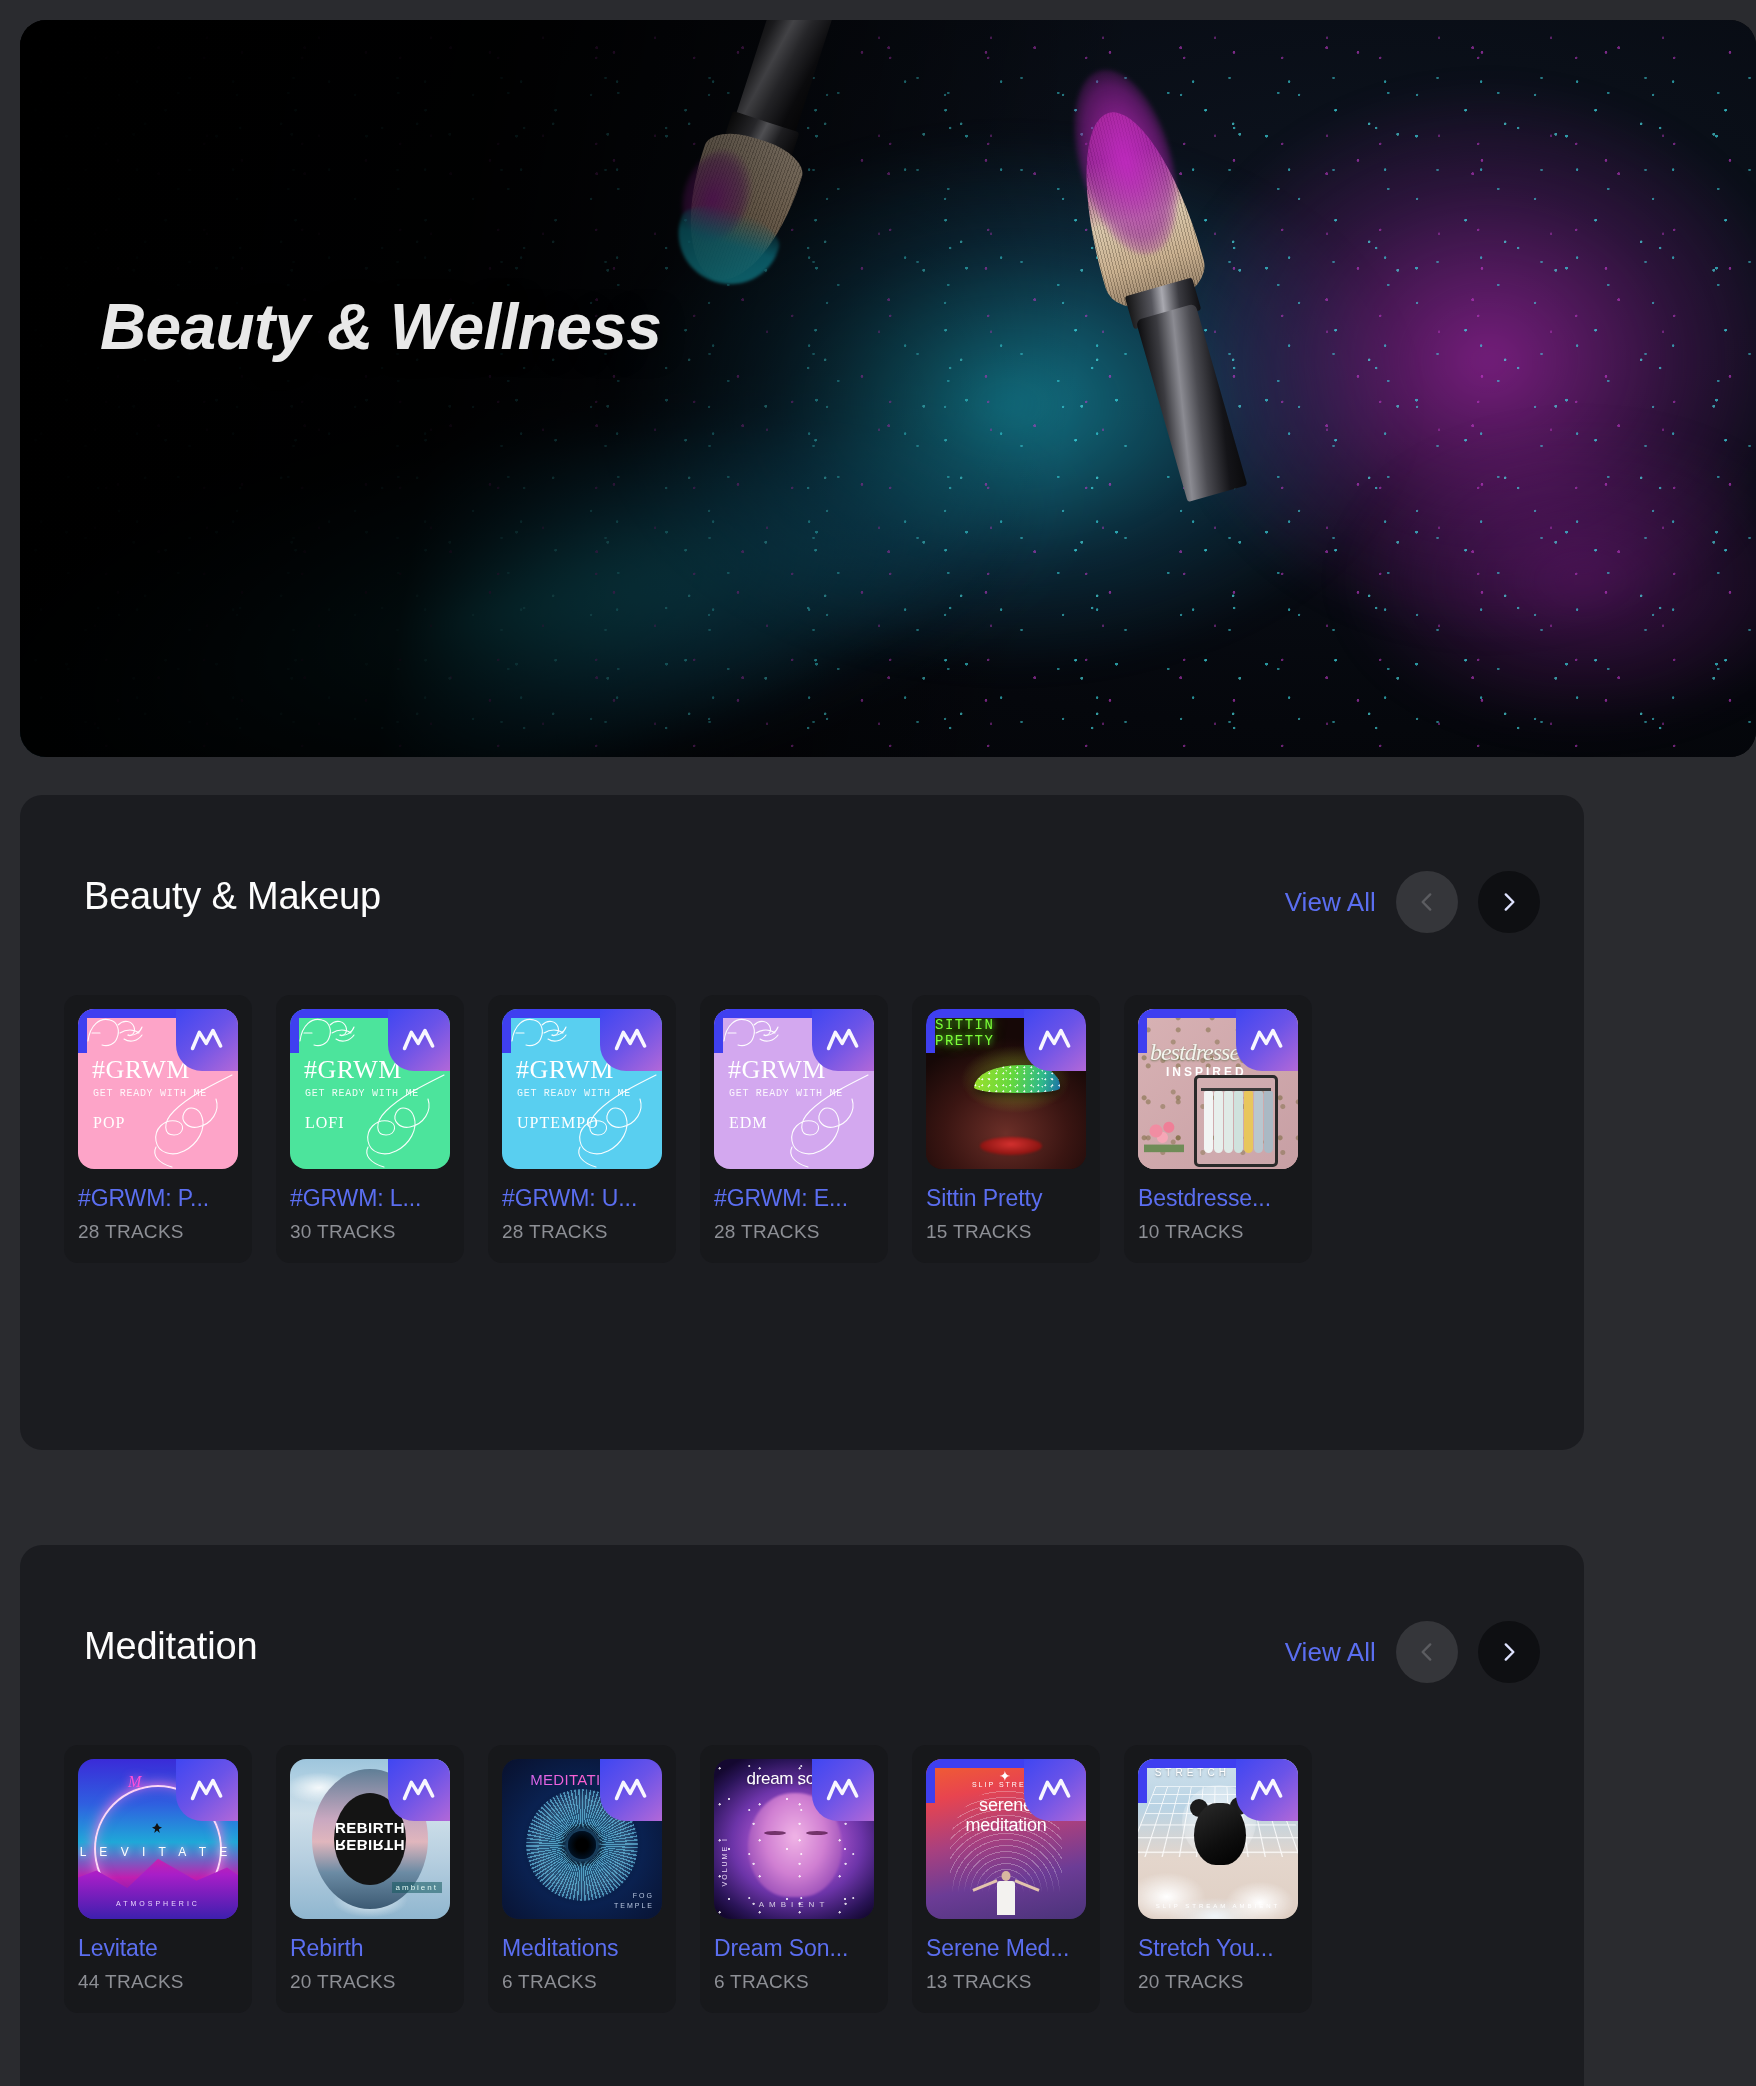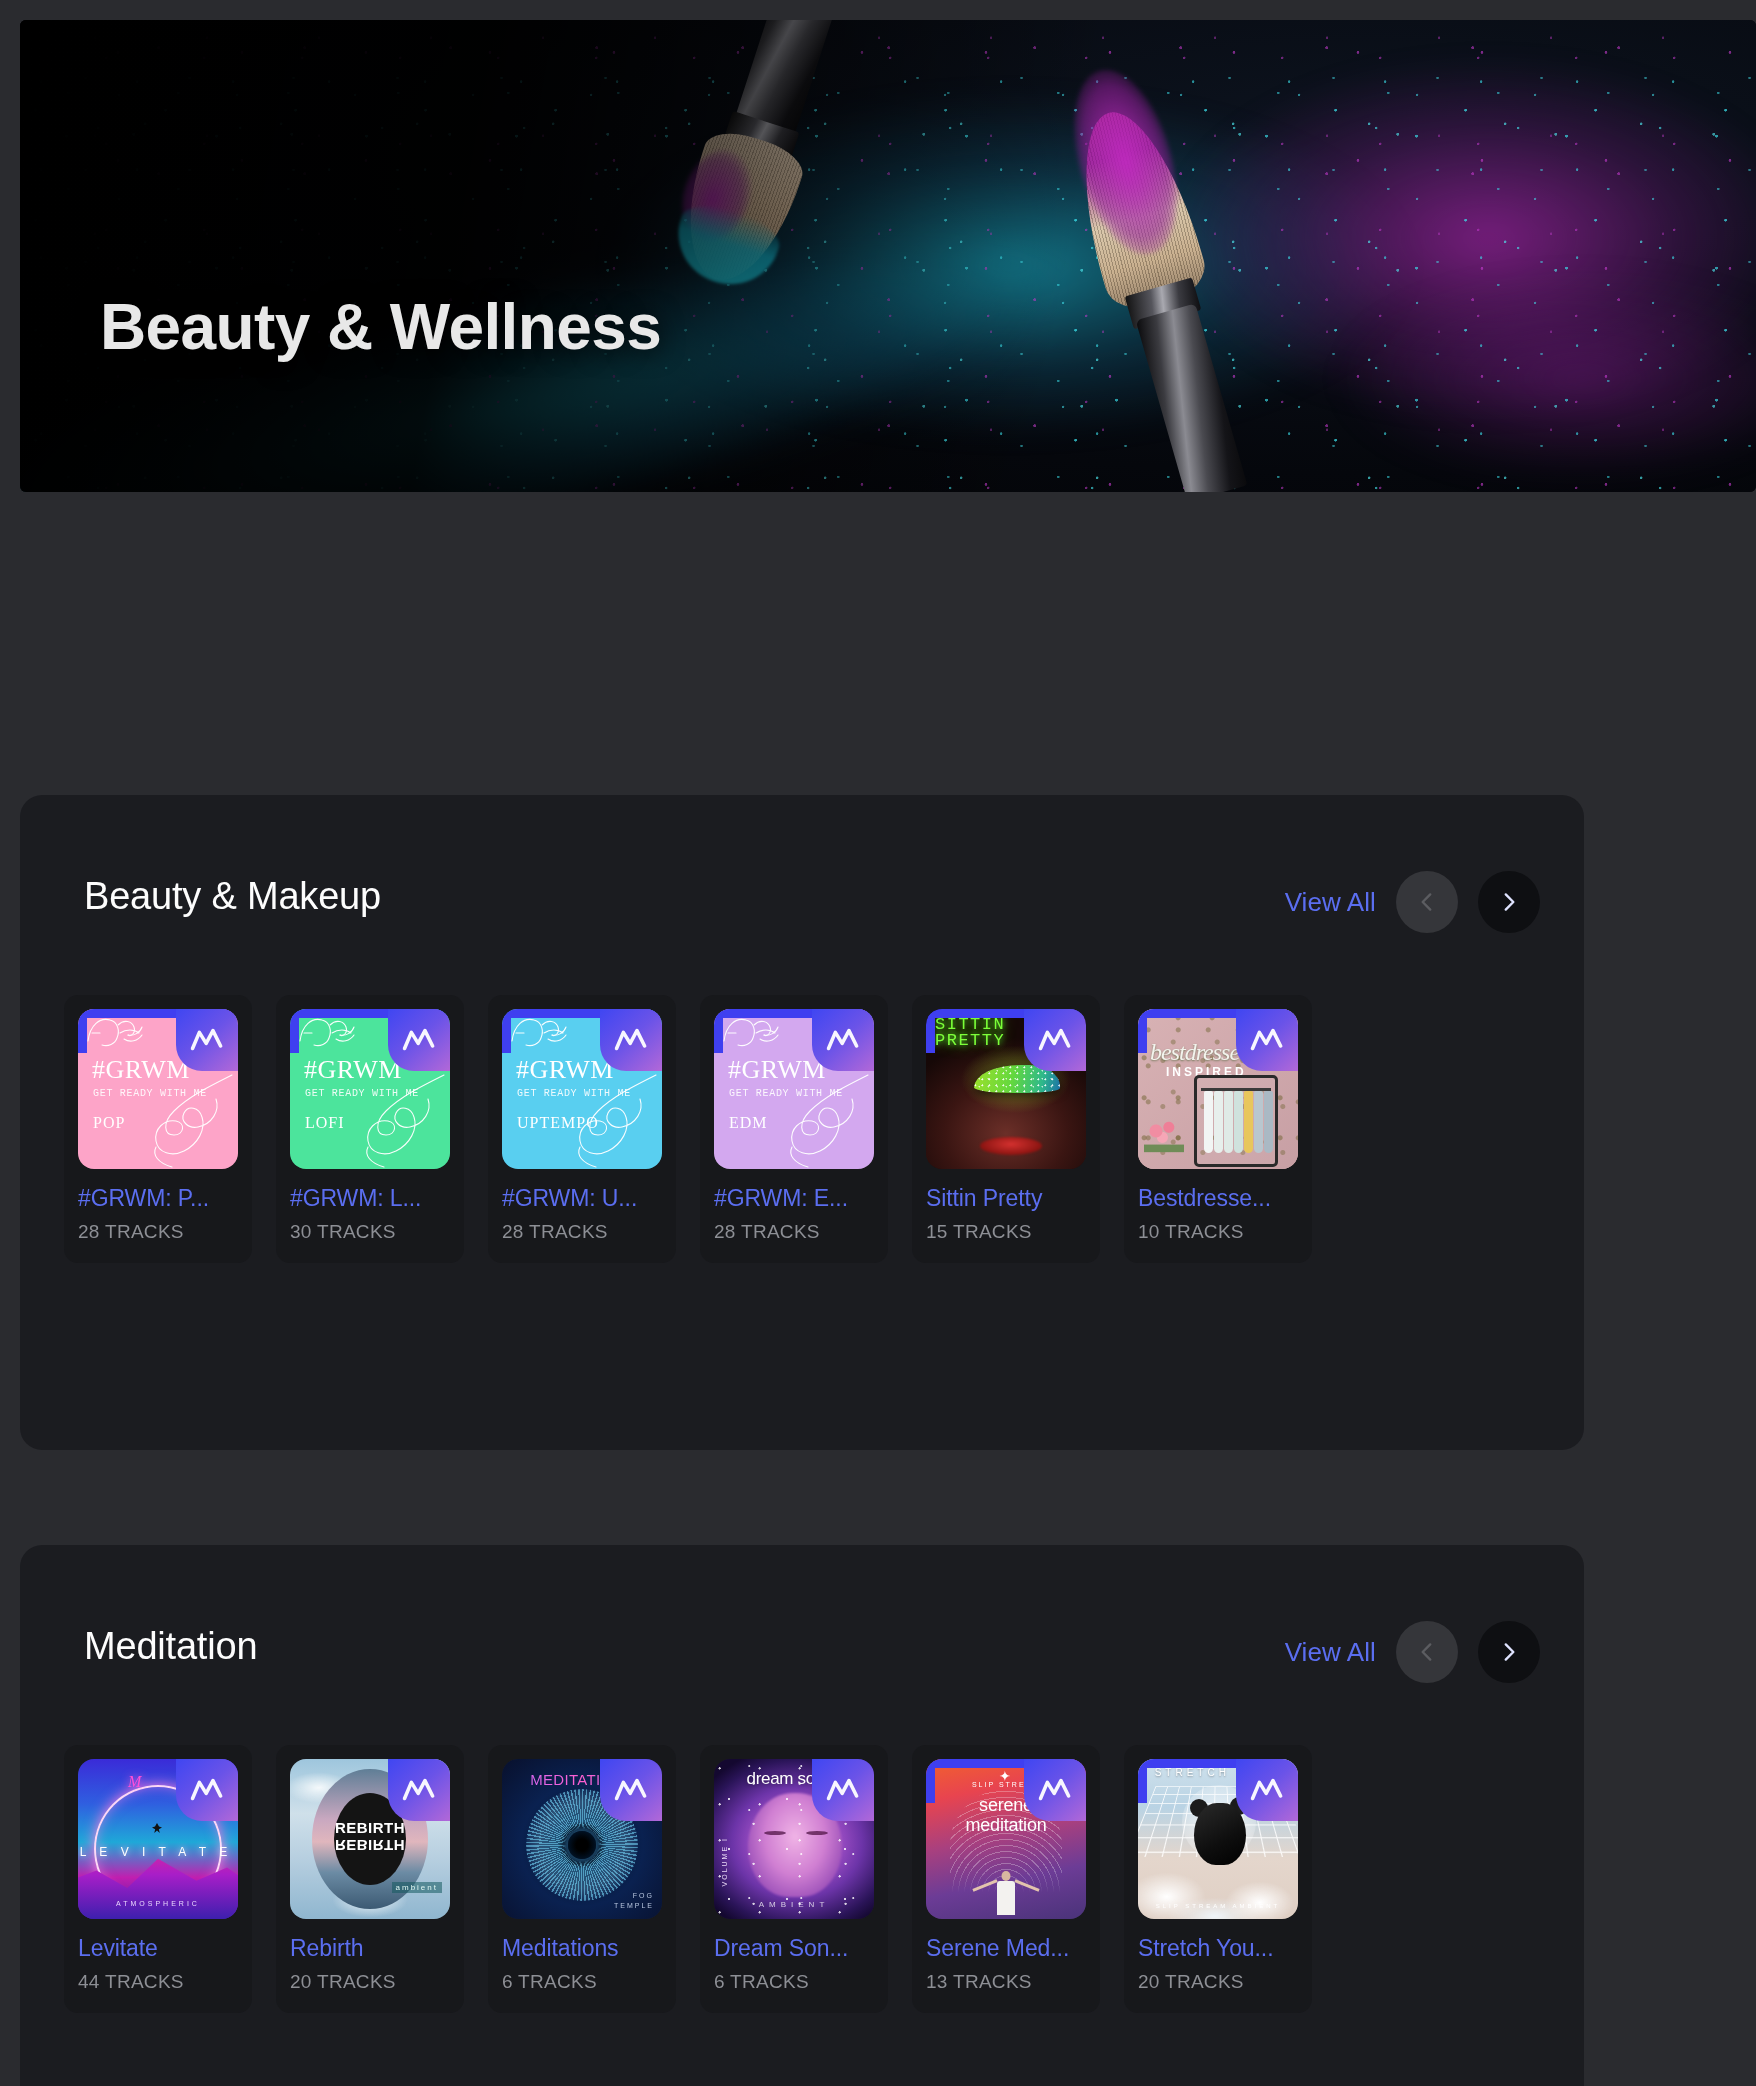--- a/index.html
+++ b/index.html
@@ -7,24 +7,25 @@
     width: 1756px; height: 2086px;
     background: #2a2b2f;
     font-family: "Liberation Sans", sans-serif;
     overflow: hidden;
   }
   #page { position: relative; width: 1756px; height: 2086px; background: #2a2b2f; }
 
   
   .hero {
     position: absolute; left: 20px; top: 20px;
-    width: 1736px; height: 472px;
-    border-radius: 6px;
+    width: 1736px; height: 737px;
+    border-radius: 26px;
     overflow: hidden;
     background: #050507;
+    font-style: italic;
   }
   .hero-photo { position: absolute; inset: 0; overflow: hidden; }
   
   .ph-base { position:absolute; inset:0; background:
       radial-gradient(110% 120% at 78% 30%, #0d1420 0%, #05070c 55%, #000 100%); }
   
   .ph-cyan1 { position:absolute; left:-6%; top:38%; width:78%; height:72%;
       background: radial-gradient(ellipse 60% 48% at 40% 55%, rgba(28,190,215,.80) 0%, rgba(22,150,190,.42) 38%, rgba(10,60,90,.12) 68%, transparent 80%);
       filter: blur(10px); transform: rotate(-12deg); }
   .ph-cyan2 { position:absolute; left:26%; top:8%; width:62%; height:88%;
@@ -173,21 +174,21 @@
   .grwm .line-swirl { position:absolute; right:4px; bottom:-6px; width:96px; height:104px; opacity:.95; }
 
   
   .art-sittin { position:absolute; inset:0;
     background:
       radial-gradient(ellipse 55% 34% at 56% 44%, rgba(150,210,40,.55) 0%, transparent 62%),
       radial-gradient(ellipse 70% 60% at 50% 78%, #6b2f28 0%, #3a1512 55%, #160807 100%),
       linear-gradient(180deg, #0b0b0b 0%, #2b100d 38%, #56221b 70%, #1a0806 100%);
   }
   .art-sittin .neon { position:absolute; left:9px; top:8px; font-family:"Liberation Mono", monospace;
-    font-size:17px; line-height:16px; color:#7dff3a; letter-spacing:1.5px;
+    font-size:14px; line-height:16px; color:#7dff3a; letter-spacing:1.5px;
     text-shadow: 0 0 6px #5ef82c, 0 0 14px rgba(94,248,44,.7); }
   .art-sittin .lid { position:absolute; left:48px; top:56px; width:86px; height:28px;
     border-radius: 60% 40% 46% 54% / 90% 85% 20% 22%;
     background: linear-gradient(100deg, #9ee02a 0%, #63d83e 45%, #2fb98a 78%, #1b6fa8 100%);
     filter: blur(.4px);
     box-shadow: 0 3px 8px rgba(0,0,0,.55); }
   .art-sittin .lid::after { content:""; position:absolute; inset:0;
     background-image: radial-gradient(circle at 20% 40%, rgba(255,255,255,.9) 0 .8px, transparent 1.2px),
                       radial-gradient(circle at 60% 70%, rgba(255,255,255,.7) 0 .7px, transparent 1.1px);
     background-size: 7px 6px, 9px 8px; border-radius: inherit; }

